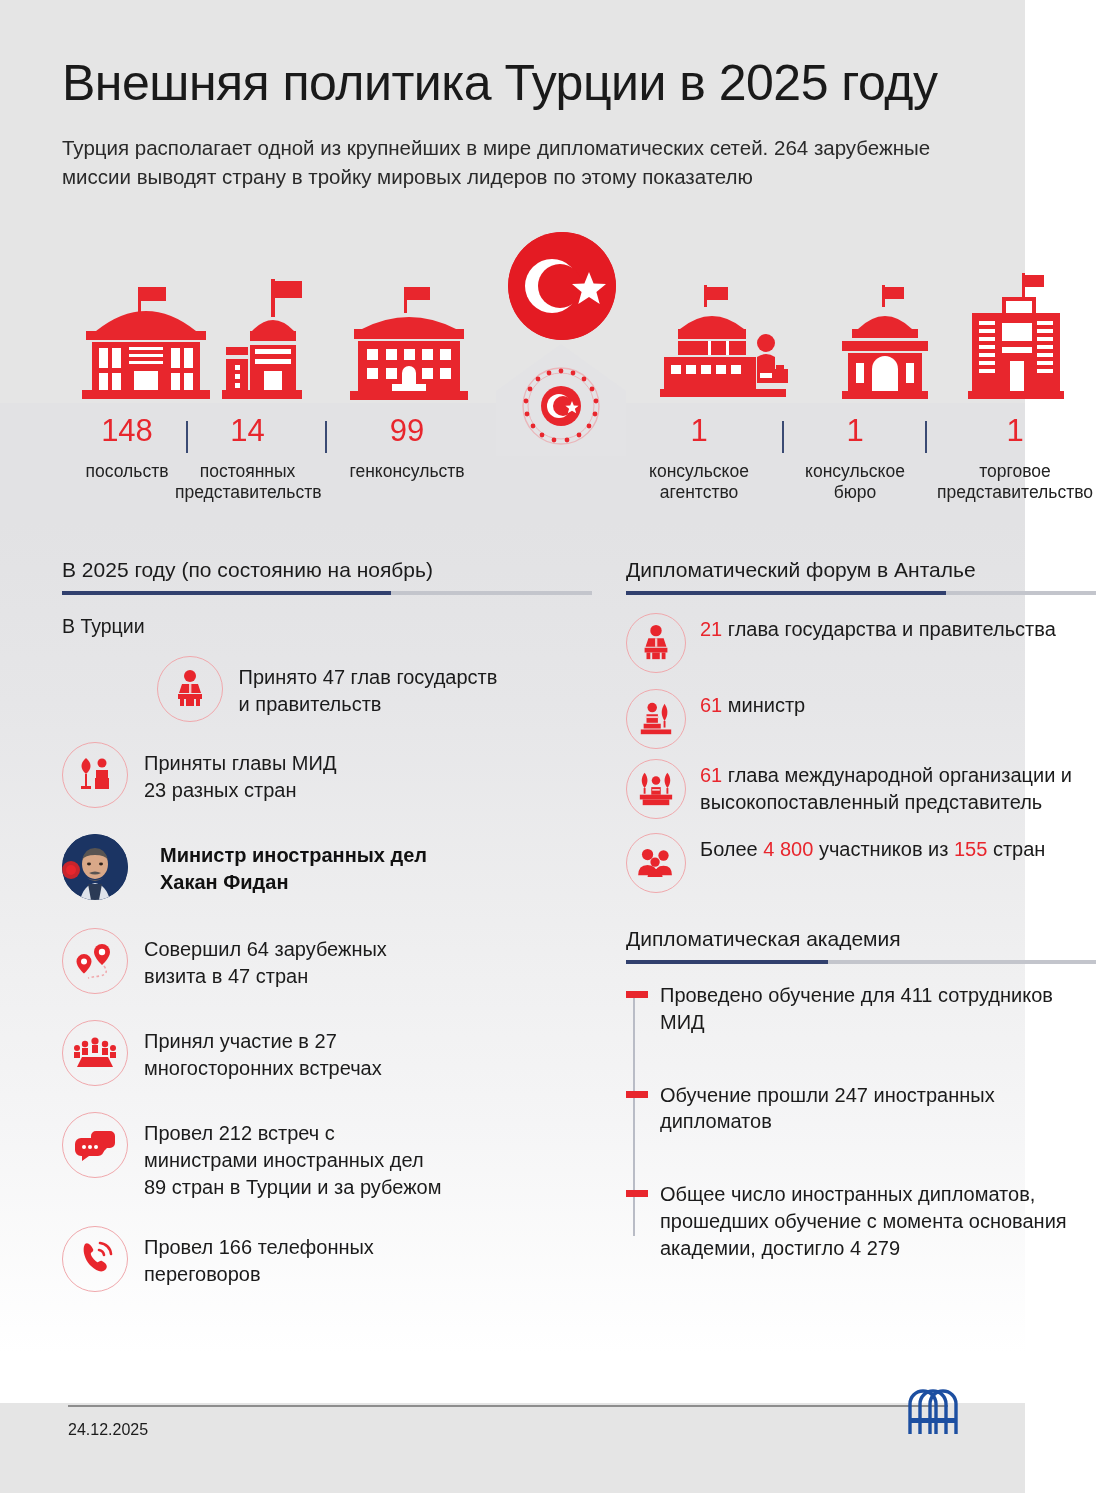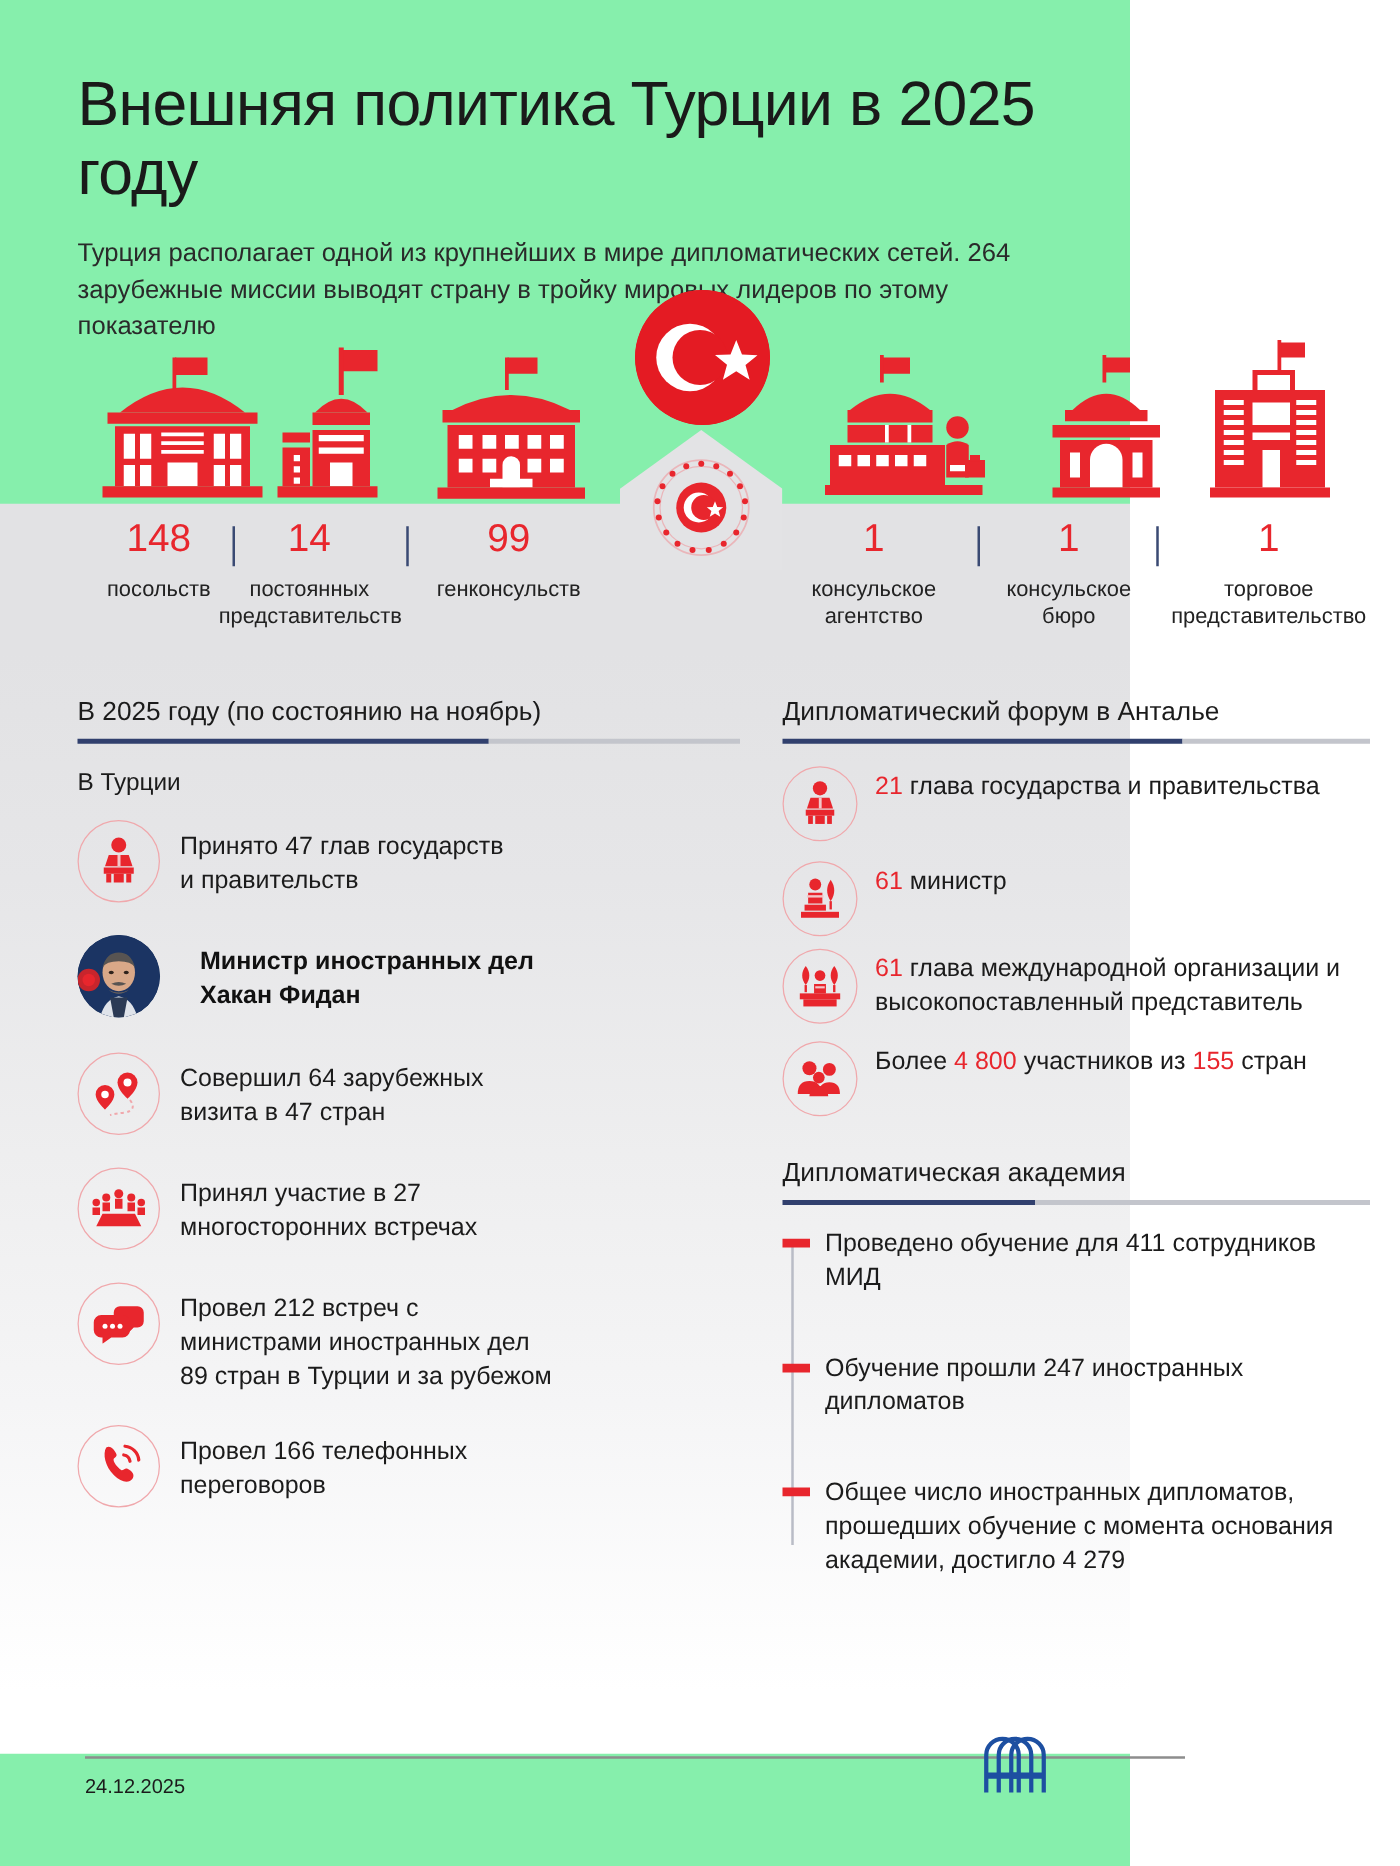--- a/index.html
+++ b/index.html
@@ -2,21 +2,21 @@
 <html><head>
 <meta charset="utf-8">
 <style>
   * { box-sizing: border-box; margin: 0; padding: 0; }
   html, body {
     width: 1120px; height: 1493px;
     background: #ffffff;
     font-family: "Liberation Sans", sans-serif;
     overflow: hidden;
   }
-  .page { position: relative; width: 904px; height: 1493px; background: #86efac; }
+  .page { position: relative; width: 1025px; height: 1493px; background: #e5e5e5; }
 
   
   .header { padding: 56px 60px 0 62px; }
   .title {
     font-size: 50px; font-weight: 400; color: #1a1a1a;
     letter-spacing: -0.5px; line-height: 1.1;
   }
   .subtitle {
     margin-top: 22px; font-size: 20.5px; color: #2a2a2a;
     line-height: 1.42; max-width: 980px; font-weight: 400;
@@ -373,38 +373,54 @@
   <div class="cols">
 
     <div class="colL">
       <div class="sechead">В 2025 году (по состоянию на ноябрь)</div>
       <div class="secrule rule-L">
           <div class="a"></div>
           <div class="b"></div>
         </div>
       <div class="subhead">В Турции</div>
 
-      <div class="item" style="margin-top:18px;">
+      <div class="item" style="margin-top:18px;justify-content:center;">
         <div class="ico">
           <svg width="40" height="40" viewBox="0 0 40 40" fill="#e8262d">
             <circle cx="20" cy="7" r="6"></circle>
             <path d="M12 15 h16 l3 9 h-22 z"></path>
             <rect x="19" y="15" width="2.4" height="9" fill="#f3c6c8"></rect>
             <rect x="8" y="25" width="24" height="5"></rect>
             <rect x="10" y="30" width="4" height="7"></rect>
               <rect x="26" y="30" width="4" height="7"></rect>
             <rect x="16" y="30" width="8" height="7"></rect>
           </svg>
         </div>
         <div class="itxt">
           <span>Принято 47 глав государств</span><br>
           <span>и правительств</span>
         </div>
       </div>
 
+      <div class="item">
+        <div class="ico">
+          <svg width="40" height="40" viewBox="0 0 40 40" fill="#e8262d">
+            <path d="M11 3 c6 5 6 11 0 16 c-6-5 -6-11 0-16z"></path>
+            <rect x="10" y="19" width="2" height="12"></rect>
+            <rect x="6" y="31" width="10" height="3"></rect>
+            <circle cx="27" cy="8" r="4.5"></circle>
+            <path d="M21 15 h12 v8 h-12z"></path>
+            <rect x="20" y="23" width="14" height="11"></rect>
+          </svg>
+        </div>
+        <div class="itxt">
+          <span>Приняты главы МИД</span><br>
+          <span>23 разных стран</span>
+        </div>
+      </div>
 
       <div class="item" style="margin-top:26px;gap:16px;">
         <div class="avatar">
           <svg width="66" height="66" viewBox="0 0 66 66">
             <circle cx="33" cy="33" r="33" fill="#1b3463"></circle>
             <circle cx="9" cy="36" r="9" fill="#c8252c"></circle>
             <circle cx="9" cy="36" r="5" fill="#e8262d"></circle>
             <path d="M18 66 q4-15 15-17 q11 2 15 17 z" fill="#dfe3ea"></path>
             <path d="M26 50 h14 l-3 16 h-8 z" fill="#2b3a55"></path>
             <ellipse cx="33" cy="30" rx="13" ry="15" fill="#d9a888"></ellipse>

